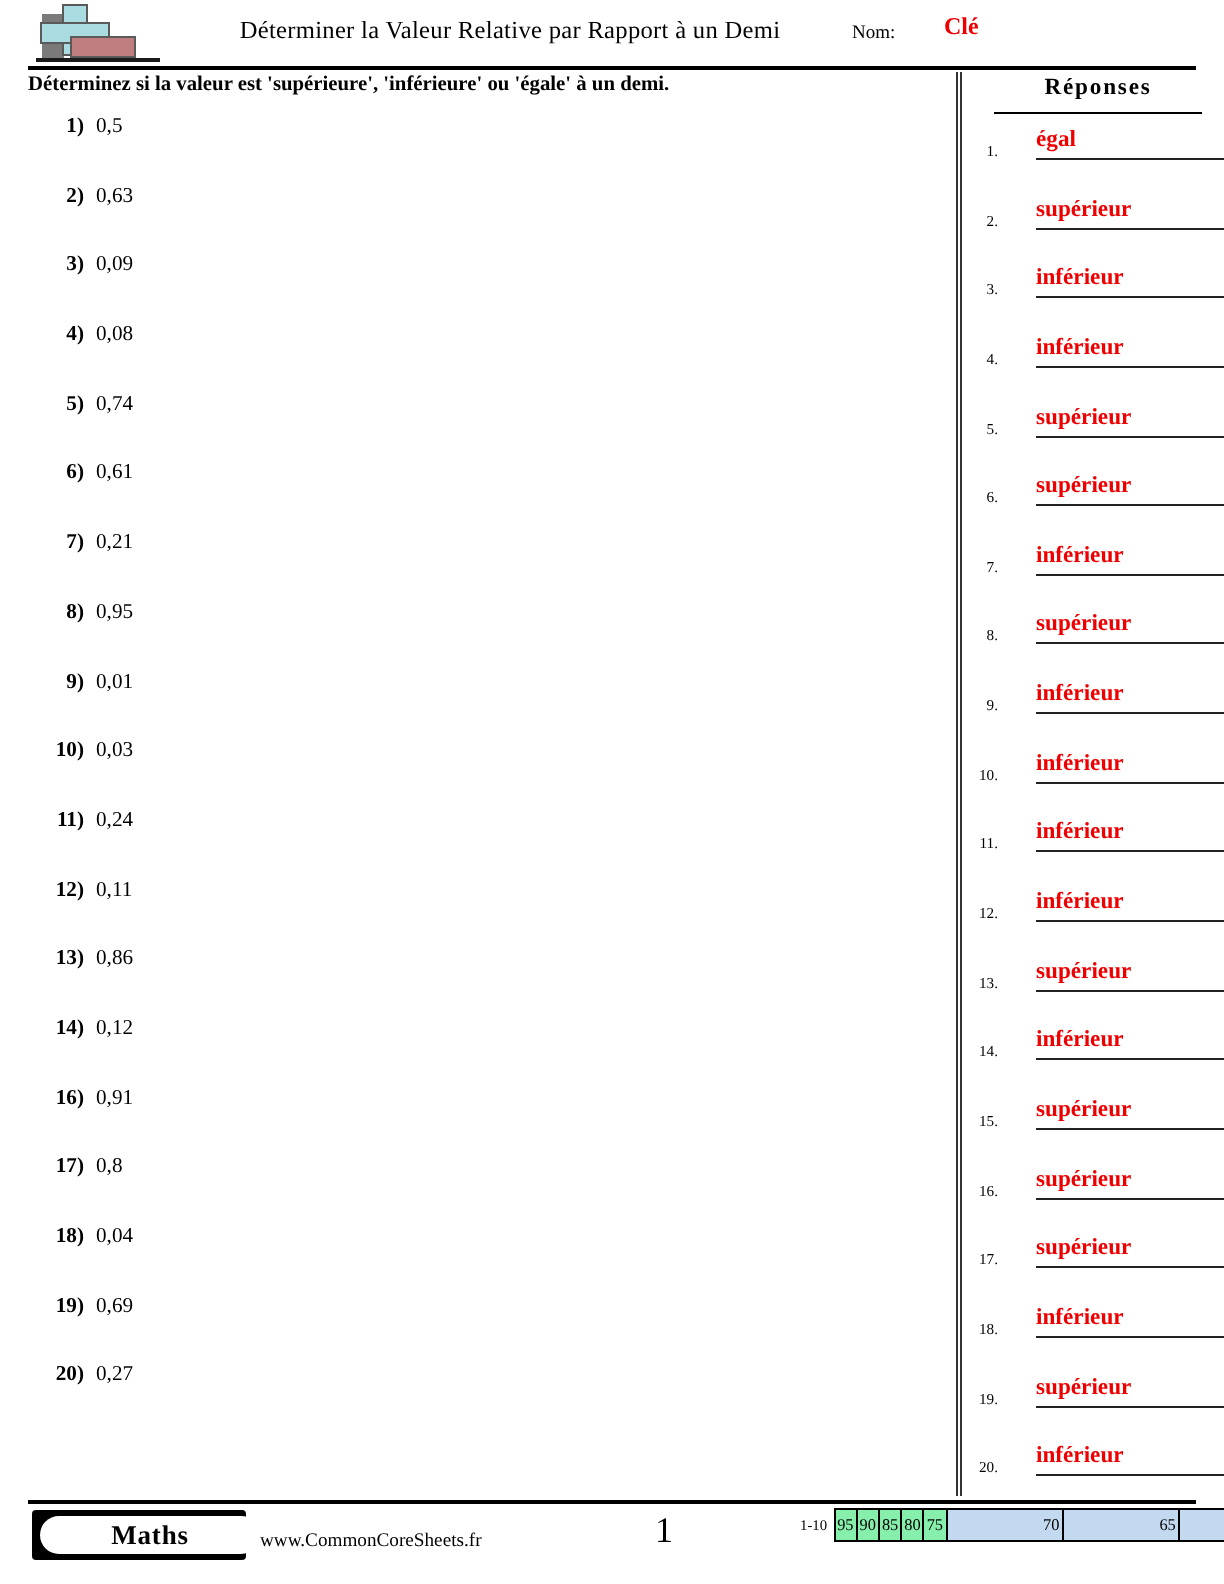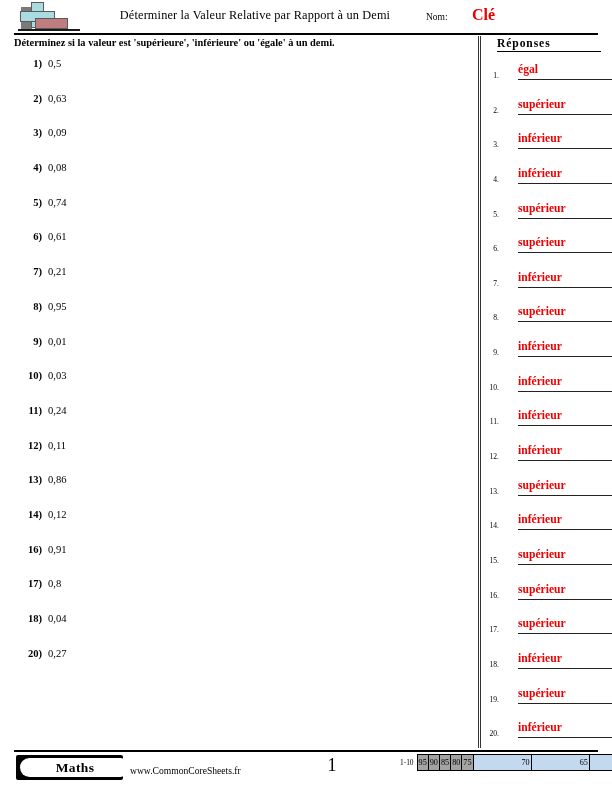--- a/index.html
+++ b/index.html
@@ -77,21 +77,21 @@
     white-space: nowrap;
   }
   #nom-label {
     position: absolute;
     left: 426px; top: 12px;
     font-size: 9.5px;
   }
   #cle-value {
     position: absolute;
     left: 472px; top: 6px;
-    font-size: 16px;
+    font-size: 12px;
     font-weight: bold;
     color: #ee0000;
   }
 
   #header-rule {
     position: absolute;
     left: 14px; top: 33px;
     width: 584px; height: 0;
     border-top: 2.1px solid #000;
   }
@@ -101,26 +101,26 @@
     position: absolute;
     left: 14px; top: 37px;
     font-size: 10.4px;
     font-weight: bold;
     white-space: nowrap;
   }
   #answers-title {
     position: absolute;
     left: 497px; top: 37px;
     width: 104px;
-    text-align: left;
+    text-align: center;
     font-size: 11.6px;
     font-weight: bold;
     letter-spacing: 0.9px;
     border-bottom: 1.4px solid #000;
-    padding-bottom: 1px;
+    padding-bottom: 6px;
   }
 
   
   #divider {
     position: absolute;
     left: 478px; top: 36px;
     width: 3px;
     height: 712px;
     border-left: 1.1px solid #333;
     border-right: 1.1px solid #333;
@@ -240,21 +240,21 @@
     padding-right: 3px;
     border: none;
     white-space: nowrap;
   }
   #scale td.cell {
     border: 0.9px solid #000;
     width: 15px;
     height: 13px;
     text-align: center;
     font-size: 8.2px;
-    background: #a3a3a3;
+    background: #86efac;
   }
   #scale td.cell.hl {
     background: #c3d9f0;
     padding-left: 48px;
   }
 </style>
 </head>
 <body>
 
 <div id="header">
@@ -340,20 +340,24 @@
       <span class="q-num">16)</span>
       <span class="q-val">0,91</span>
     </div>
     <div class="q-row">
       <span class="q-num">17)</span>
       <span class="q-val">0,8</span>
     </div>
     <div class="q-row">
       <span class="q-num">18)</span>
       <span class="q-val">0,04</span>
+    </div>
+    <div class="q-row">
+      <span class="q-num">19)</span>
+      <span class="q-val">0,69</span>
     </div>
     <div class="q-row">
       <span class="q-num">20)</span>
       <span class="q-val">0,27</span>
     </div>
   </div>
 
 <div id="answers">
     <div class="a-row">
       <span class="a-num">1.</span>

